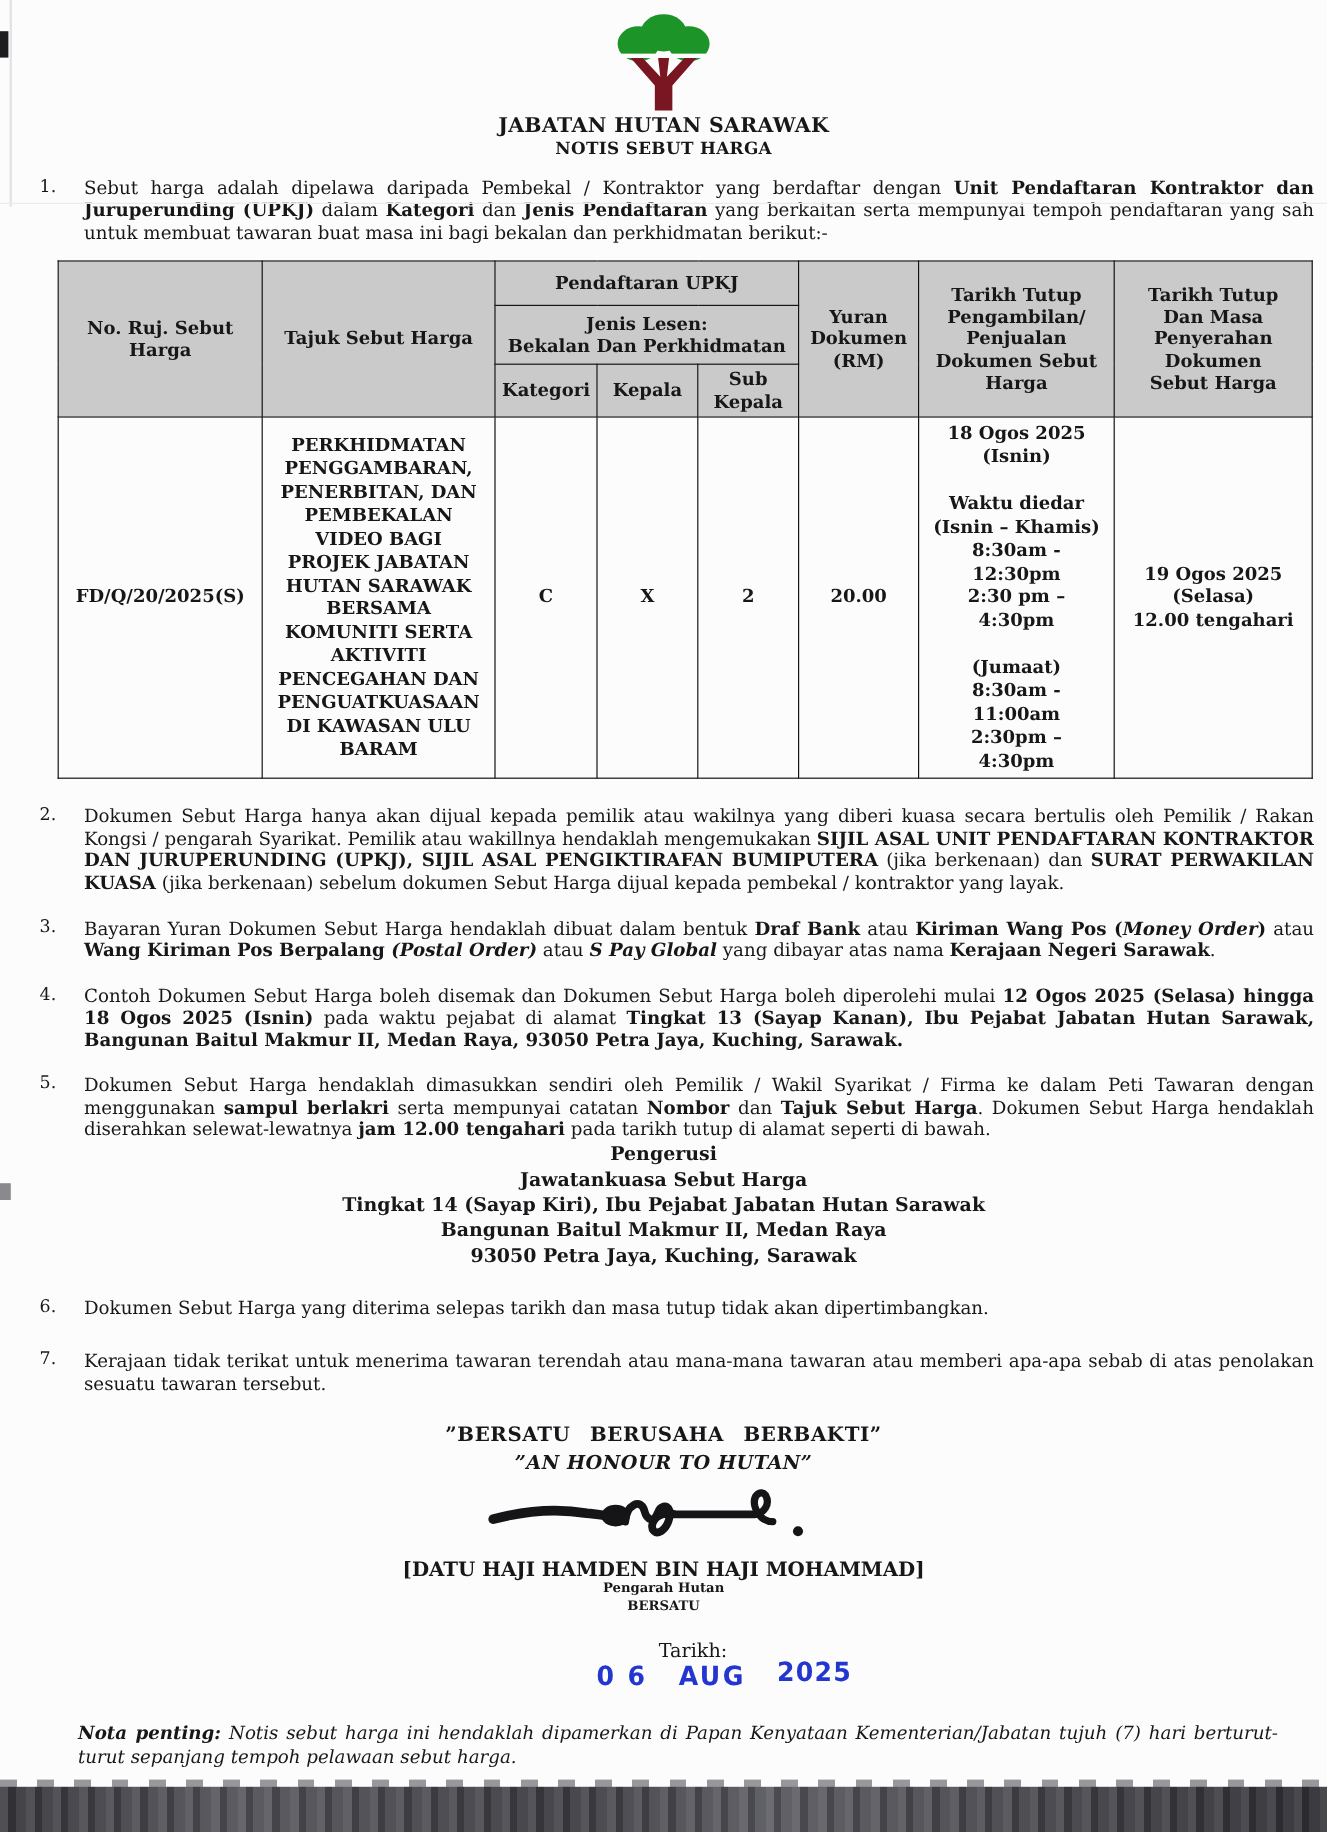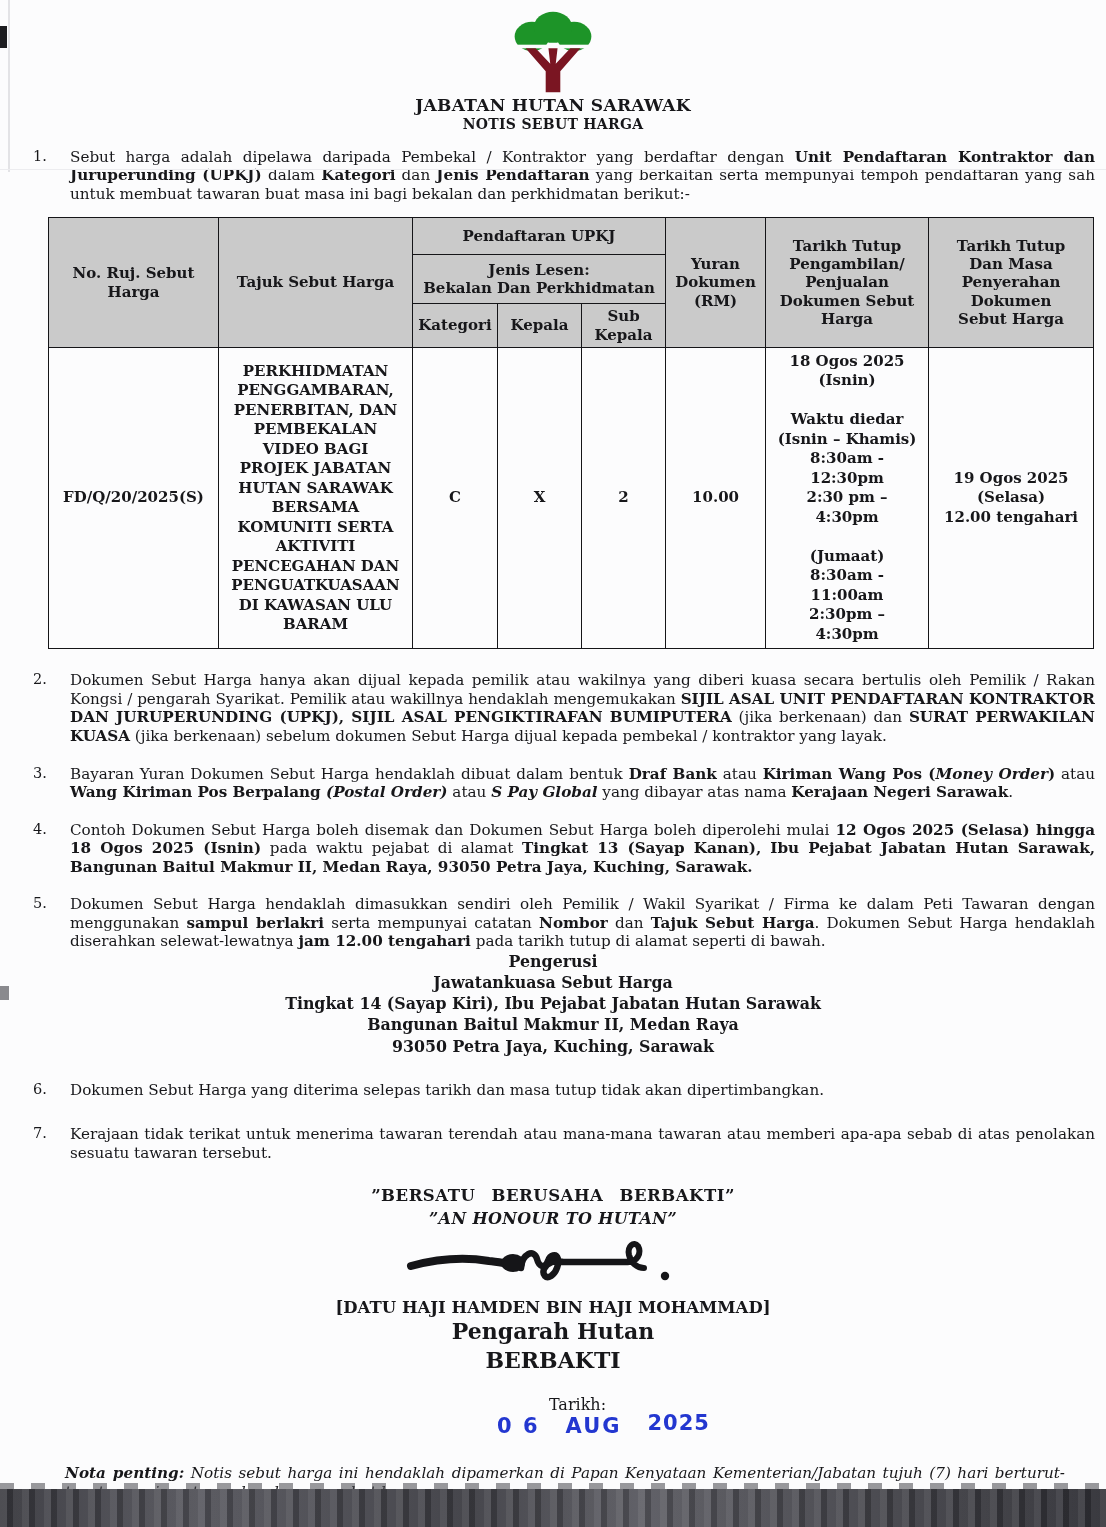--- a/index.html
+++ b/index.html
@@ -41,21 +41,21 @@
   tr.body-row{height:288px;}
 
   
   .address-block{text-align:center;font-weight:bold;font-size:15.8px;line-height:1.34;}
   .motto{margin-top:24px;text-align:center;}
   .motto-1{font-size:16.5px;font-weight:bold;word-spacing:10px;letter-spacing:.5px;}
   .motto-2{font-size:16px;font-weight:bold;font-style:italic;margin-top:4px;letter-spacing:.4px;}
   .sig-wrap{text-align:center;margin-top:4px;}
   .signatory{text-align:center;font-weight:bold;}
   .sig-name{font-size:16.5px;}
-  .sig-title{font-size:22px;line-height:1.3;}
+  .sig-title{font-size:11px;line-height:1.3;}
 
   
   .date-row{margin:20px 16px 0 65px;display:flex;align-items:center;flex-direction:column;}
   .date-label{font-size:16px;}
   .date-stamp{
     margin-left:52px;display:flex;align-items:baseline;gap:26px;
     font-family:"DejaVu Sans", sans-serif;font-weight:bold;font-size:21px;
     letter-spacing:2px;transform:scaleY(1.05);
   }
   .date-stamp .yr{transform:translateY(-3px);letter-spacing:1px;}
@@ -137,21 +137,21 @@
         <th>Sub<br>Kepala</th>
       </tr>
     </thead>
     <tbody>
       <tr class="body-row">
         <td>FD/Q/20/2025(S)</td>
         <td>PERKHIDMATAN<br>PENGGAMBARAN,<br>PENERBITAN, DAN<br>PEMBEKALAN<br>VIDEO BAGI<br>PROJEK JABATAN<br>HUTAN SARAWAK<br>BERSAMA<br>KOMUNITI SERTA<br>AKTIVITI<br>PENCEGAHAN DAN<br>PENGUATKUASAAN<br>DI KAWASAN ULU<br>BARAM</td>
         <td>C</td>
         <td>X</td>
         <td>2</td>
-        <td>10.00</td>
+        <td>20.00</td>
         <td class="cell-sale">18 Ogos 2025<br>(Isnin)<br><br>Waktu diedar<br>(Isnin – Khamis)<br>8:30am -<br>12:30pm<br>2:30 pm –<br>4:30pm<br><br>(Jumaat)<br>8:30am -<br>11:00am<br>2:30pm –<br>4:30pm</td>
         <td>19 Ogos 2025<br>(Selasa)<br>12.00 tengahari</td>
       </tr>
     </tbody>
   </table>
 
   <div class="num-para" style="margin-top:22px">
     <span class="pnum">2.</span>
     <span class="ptext"><span>Dokumen Sebut Harga hanya akan dijual kepada pemilik atau wakilnya yang diberi kuasa secara bertulis oleh Pemilik / Rakan Kongsi / pengarah Syarikat. Pemilik atau wakillnya hendaklah mengemukakan </span><span class="b">SIJIL ASAL UNIT PENDAFTARAN KONTRAKTOR DAN JURUPERUNDING (UPKJ), SIJIL ASAL PENGIKTIRAFAN BUMIPUTERA</span><span> (jika berkenaan) dan </span><span class="b">SURAT PERWAKILAN KUASA</span><span> (jika berkenaan) sebelum dokumen Sebut Harga dijual kepada pembekal / kontraktor yang layak.</span></span>
   </div>
@@ -192,21 +192,21 @@
         <path d="M225,30 C234,30 239,21 235,14 C231,9 224,14 226,23 C228,31 234,36 241,36" stroke-width="6"></path>
       </g>
       <ellipse cx="110" cy="31" rx="12" ry="9" fill="#151518"></ellipse>
       <circle cx="262" cy="44" r="4.2" fill="#151518"></circle>
     </svg>
   </div>
 
   <div class="signatory">
     <div class="sig-name">[DATU HAJI HAMDEN BIN HAJI MOHAMMAD]</div>
     <div class="sig-title">Pengarah Hutan</div>
-    <div class="sig-title">BERBAKTI</div>
+    <div class="sig-title">BERSATU</div>
   </div>
 
   <div class="date-row">
     <span class="date-label">Tarikh:</span>
     <span class="date-stamp" style="color: rgb(35, 55, 208);">
       <span>0 6</span>
       <span>AUG</span>
       <span class="yr">2025</span>
     </span>
   </div>

